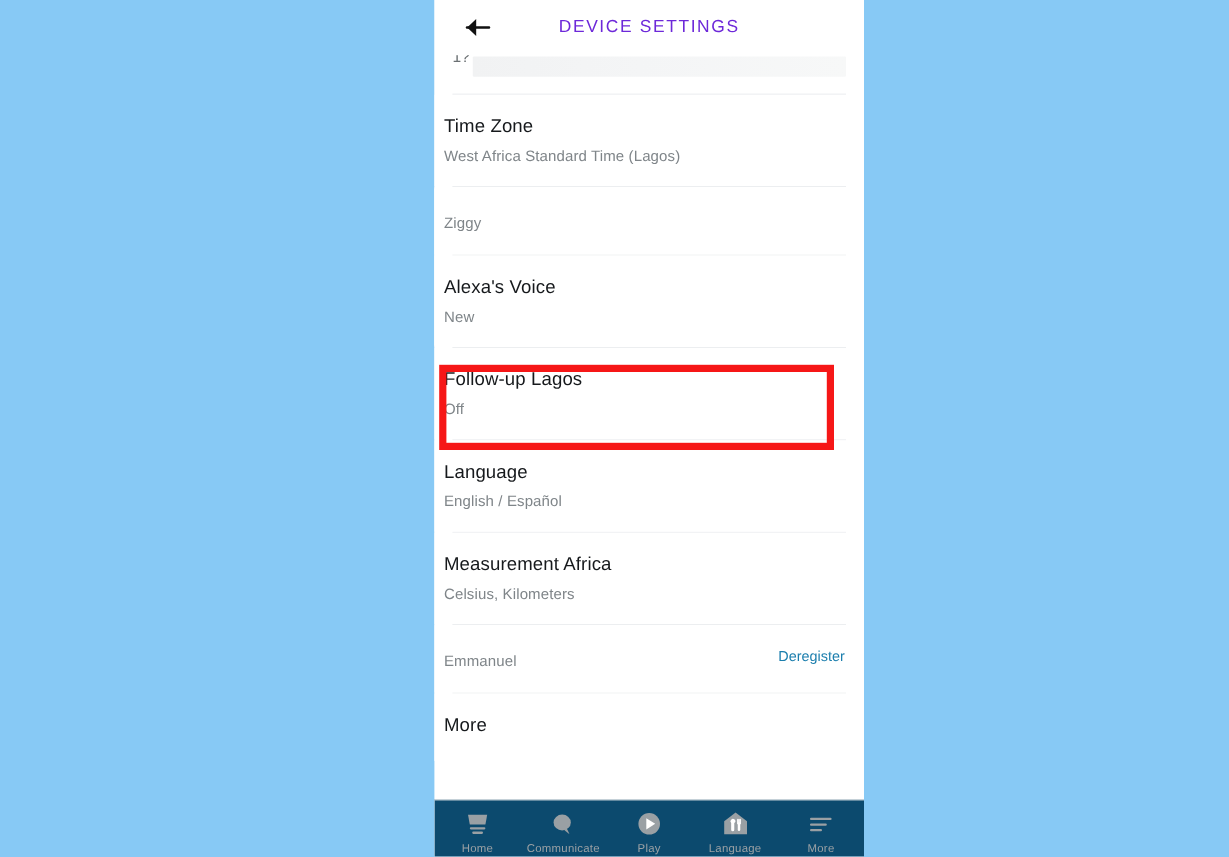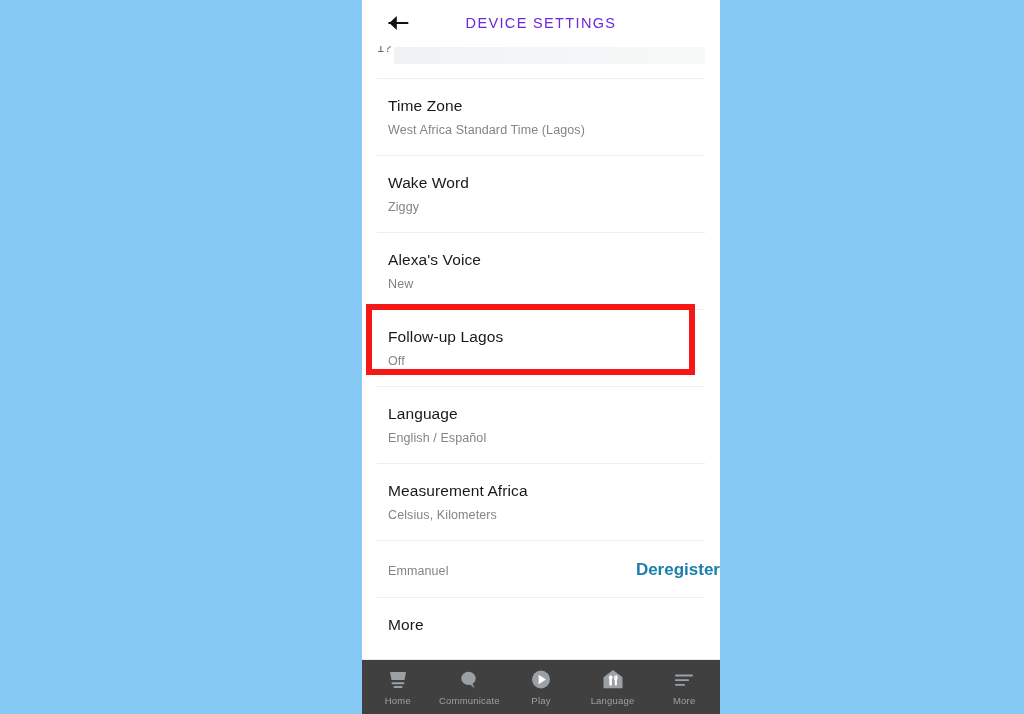--- a/index.html
+++ b/index.html
@@ -75,21 +75,21 @@
 
   
   #settings-list {
     position: relative;
     background: #ffffff;
     z-index: 2;
   }
 
   .settings-row {
     position: relative;
-    padding: 0 0 0 26px;
+    padding: 0 0 0 8px;
     background: #ffffff;
     cursor: pointer;
   }
 
   .row-inner {
     position: relative;
     padding: 16px 16px 16px 0;
     min-height: 56px;
   }
 
@@ -103,26 +103,25 @@
   .row-sub {
     font-size: 12.5px;
     color: #7f8589;
     line-height: 18px;
     margin-top: 5px;
     letter-spacing: 0.1px;
   }
 
   .row-action {
     position: absolute;
-    right: 0;
+    right: 16px;
     top: 19px;
-    font-size: 17px;
+    font-size: 12px;
     color: #1b7ead;
     cursor: pointer;
-    font-weight: bold;
   }
 
   .divider {
     height: 1px;
     background: #eceef0;
     margin-left: 15px;
     margin-right: 15px;
   }
 
   
@@ -161,22 +160,22 @@
     z-index: 9;
     pointer-events: none;
   }
 
   
   #bottom-nav {
     position: absolute;
     left: 0;
     bottom: 0;
     width: 358px;
-    height: 55px;
-    background: #404040;
+    height: 48px;
+    background: #0c4a6e;
     border-top: 1px solid #e8eaeb;
     display: flex;
     align-items: flex-start;
     z-index: 6;
   }
 
   .nav-item {
     flex: 1;
     display: flex;
     flex-direction: column;
@@ -230,21 +229,20 @@
     <div class="settings-row">
       <div class="row-inner">
         <div class="row-title">Time Zone</div>
         <div class="row-sub">West Africa Standard Time (Lagos)</div>
       </div>
     </div>
     <div class="divider"></div>
 
     <div class="settings-row">
       <div class="row-inner">
-        <div class="row-title">Wake Word</div>
         <div class="row-sub">Ziggy</div>
       </div>
     </div>
     <div class="divider"></div>
 
     <div class="settings-row">
       <div class="row-inner">
         <div class="row-title">Alexa's Voice</div>
         <div class="row-sub">New</div>
       </div>

